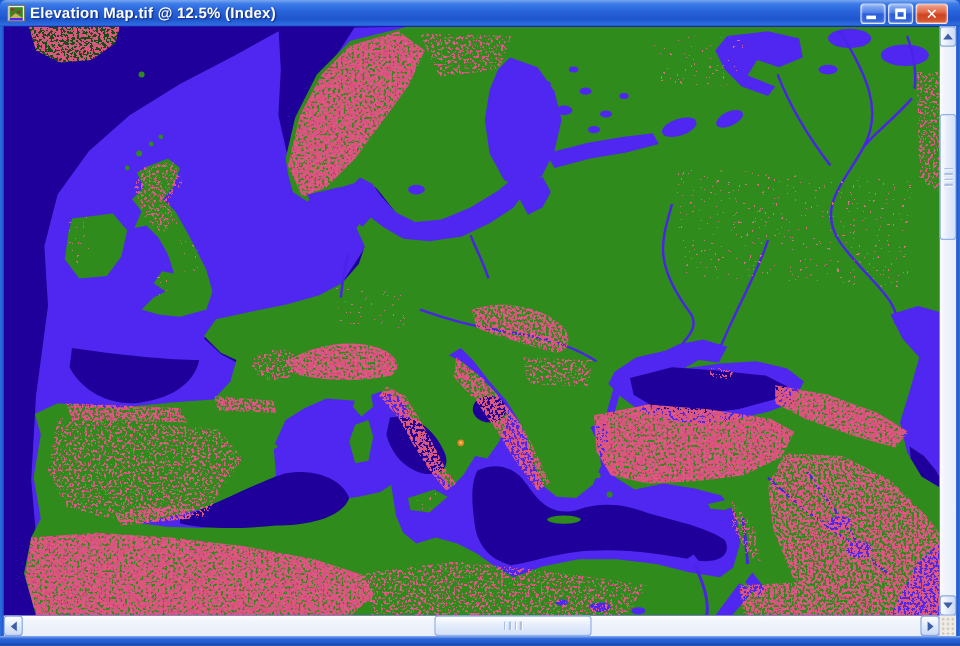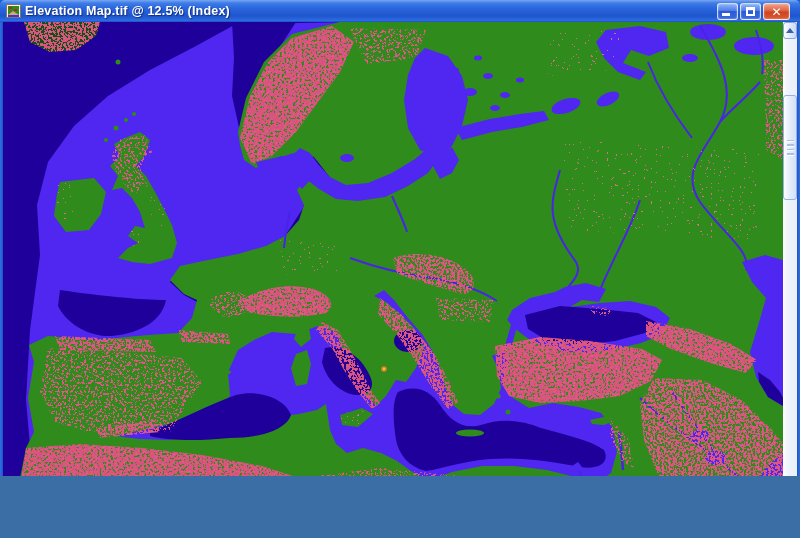--- a/index.html
+++ b/index.html
@@ -1,16 +1,16 @@
 <!DOCTYPE html>
 <html><head>
 <meta charset="utf-8">
 <style>
   html,body{margin:0;padding:0;background:#3a6ea5;font-family:"Liberation Sans",sans-serif;}
-  .window{position:relative;width:800px;height:476px;overflow:hidden;background:#1b5cd6;}
+  .window{position:relative;width:800px;height:538px;overflow:hidden;background:#1b5cd6;}
   
   .titlebar{
     position:absolute;left:0;top:0;width:800px;height:22px;
     background:linear-gradient(180deg,#79a7ef 0%,#3d7ce8 14%,#2a66dd 38%,#1e55cd 72%,#2d6be0 93%,#1a4fc4 100%);
     border-radius:5px 5px 0 0;display:flex;align-items:center;box-sizing:border-box;padding:0 4px;
   }
   .title-icon{width:16px;height:15px;margin:0 3px 0 2px;flex:0 0 auto;}
   .title-text{
     color:#fff;font-size:12.5px;font-weight:bold;letter-spacing:.2px;
     text-shadow:1px 1px 1px rgba(10,20,80,.65);white-space:nowrap;flex:1;

